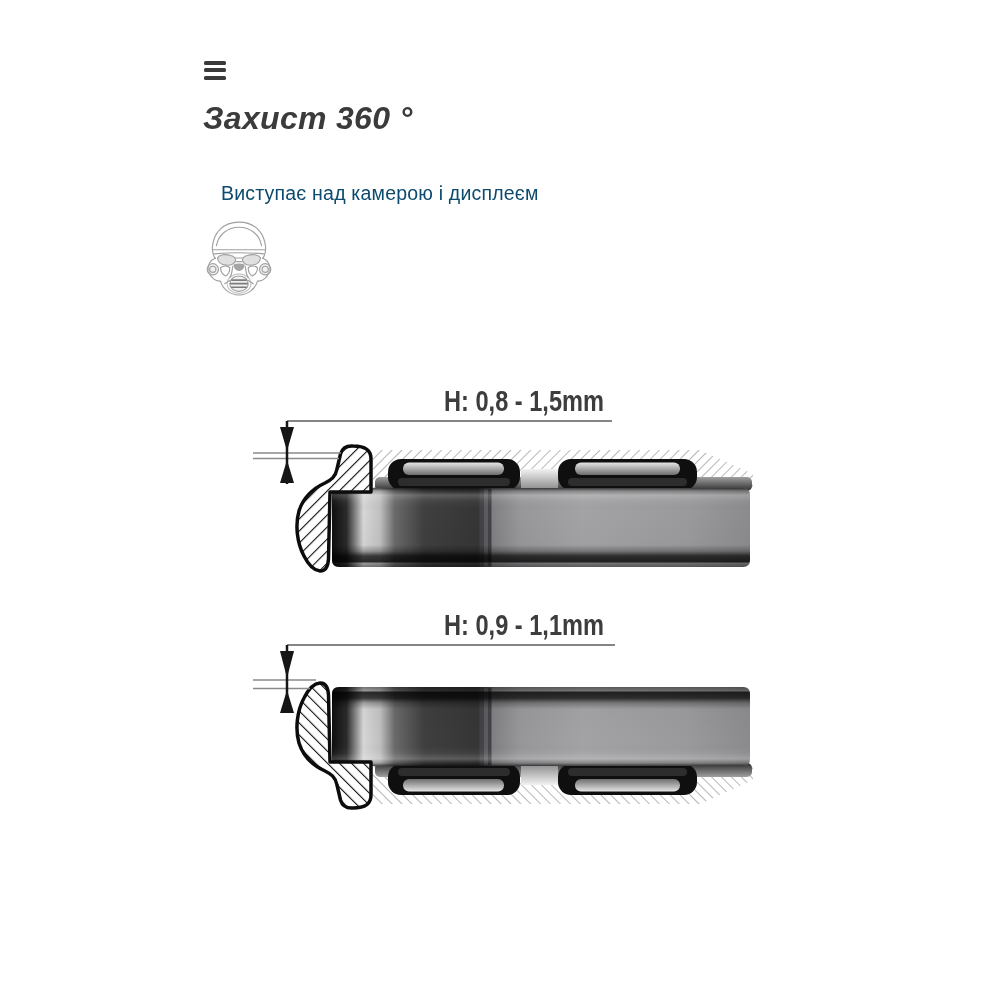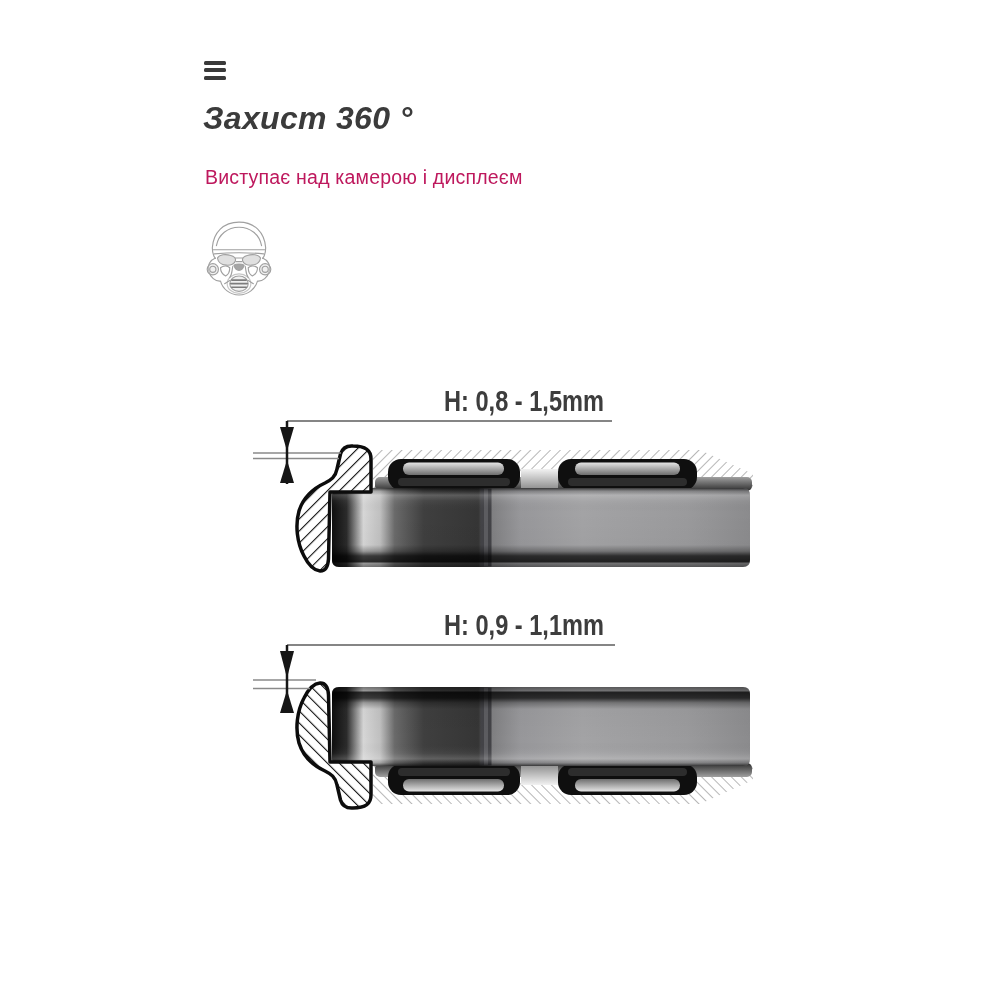--- a/index.html
+++ b/index.html
@@ -4,22 +4,22 @@
 <style>
   html,body{margin:0;padding:0;background:#fff;}
   .page{position:relative;width:1000px;height:1000px;background:#ffffff;overflow:hidden;
         font-family:"Liberation Sans",sans-serif;}
   
   .burger{position:absolute;left:204px;top:61px;width:24px;height:20px;cursor:pointer;}
   .burger span{display:block;width:22px;height:4px;background:#3a3a3a;border-radius:1.5px;margin-bottom:3.4px;}
   
   .title{position:absolute;left:203px;top:100px;margin:0;font-size:32px;font-weight:800;
          font-style:italic;color:#3b3b3b;letter-spacing:.3px;}
-  .subtitle{position:absolute;left:205px;top:166px;margin:0;font-size:19.5px;font-weight:400;
-            color:#be185d;letter-spacing:.2px;}
+  .subtitle{position:absolute;left:205px;top:166px;margin:16px;font-size:19.5px;font-weight:400;
+            color:#0c4a6e;letter-spacing:.2px;}
   
   .trooper{position:absolute;left:202px;top:219px;}
   
   .diagram-svg{position:absolute;left:0;top:378px;}
   .dim-label{font-family:"Liberation Sans",sans-serif;font-size:30px;font-weight:600;fill:#3d3d3d;}
 </style>
 </head>
 <body>
 
 <div class="page">

